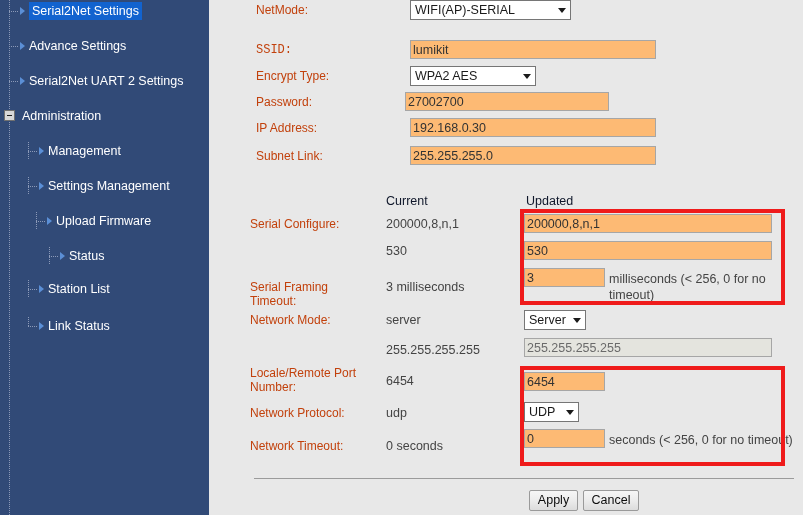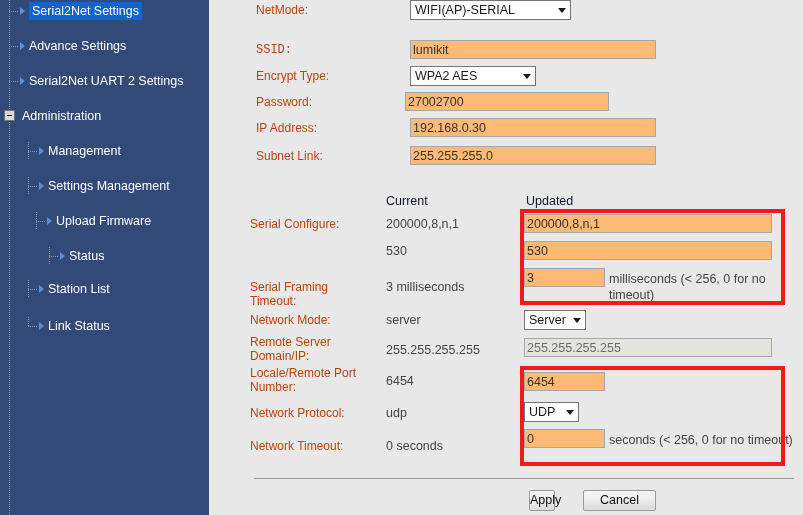--- a/index.html
+++ b/index.html
@@ -358,21 +358,20 @@
     <input class="ti" style="left: 315px; top: 268px; width: 81px;" value="3">
     <div class="note" style="left:400px; top:271px; width:186px;">milliseconds (&lt; 256,  0 for no timeout)</div>
 
     <div class="lbl" style="left:41px; top:313px;">Network Mode:</div>
     <div class="val" style="left:177px; top:313px;">server</div>
     <div class="sel" style="left:315px; top:310px; width:62px;">
       <span>Server</span>
       <span class="caret"></span>
     </div>
 
-    <div class="lbl" style="left:41px; top:335px; width:110px; white-space:normal;">Remote Server Domain/IP:</div>
     <div class="val" style="left:177px; top:343px;">255.255.255.255</div>
     <input class="ti disabled" style="left: 315px; top: 338px; width: 248px;" disabled="" value="255.255.255.255">
 
     <div class="lbl" style="left:41px; top:366px; width:120px; white-space:normal;">Locale/Remote Port Number:</div>
     <div class="val" style="left:177px; top:374px;">6454</div>
     <input class="ti" style="left: 315px; top: 372px; width: 81px;" value="6454">
 
     <div class="lbl" style="left:41px; top:406px;">Network Protocol:</div>
     <div class="val" style="left:177px; top:406px;">udp</div>
     <div class="sel" style="left:315px; top:402px; width:55px;">
@@ -382,17 +381,17 @@
 
     <div class="lbl" style="left:41px; top:439px;">Network Timeout:</div>
     <div class="val" style="left:177px; top:439px;">0 seconds</div>
     <input class="ti" style="left: 315px; top: 429px; width: 81px;" value="0">
     <div class="note" style="left:400px; top:432px; width:186px;">seconds (&lt; 256,  0 for no timeout)</div>
 
     <div class="redbox" style="left:311px; top:209px; width:265px; height:96px;"></div>
     <div class="redbox" style="left:311px; top:366px; width:265px; height:100px;"></div>
 
     <hr class="sep">
-    <div class="btn" style="left:320px; top:490px; width:26px;text-align:center;">Apply</div>
-    <div class="btn" style="left:374px; top:490px; width:73px;">Cancel</div>
+    <div class="btn" style="left:320px; top:490px; width:49px;text-align:center;">Apply</div>
+    <div class="btn" style="left:374px; top:490px; width:56px;">Cancel</div>
 
   </div>
 </div>
 
 </body></html>

